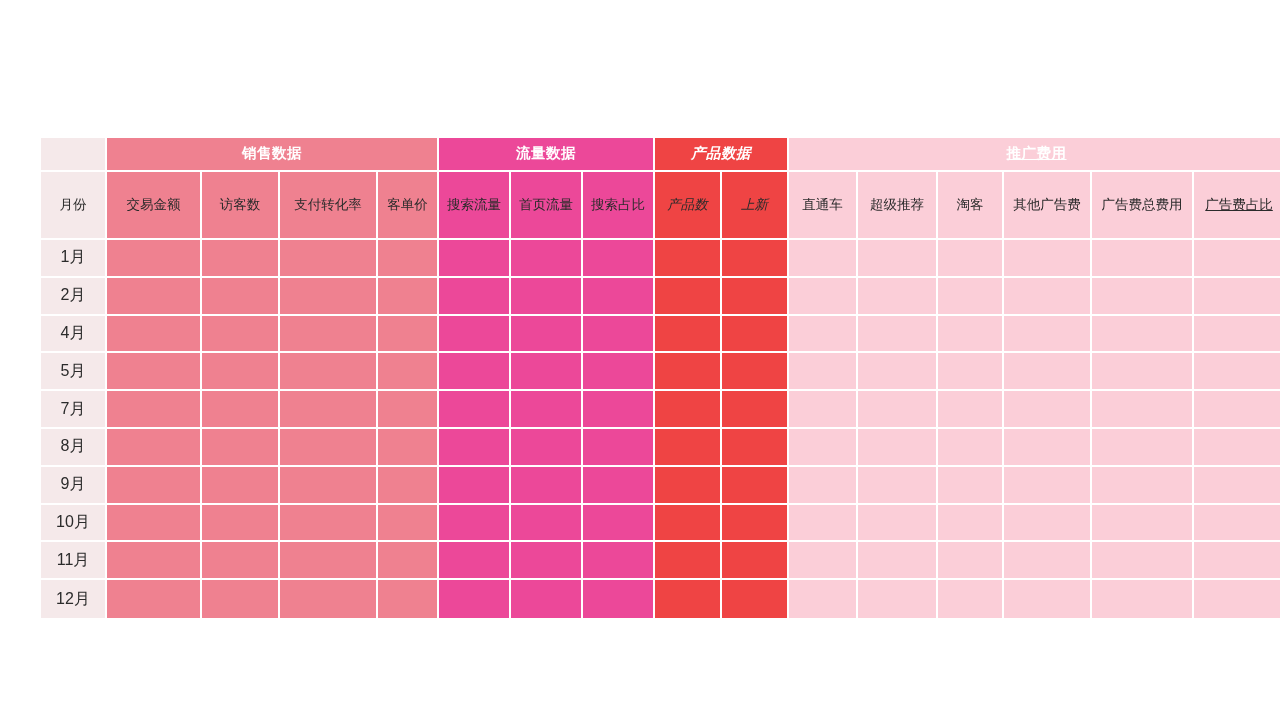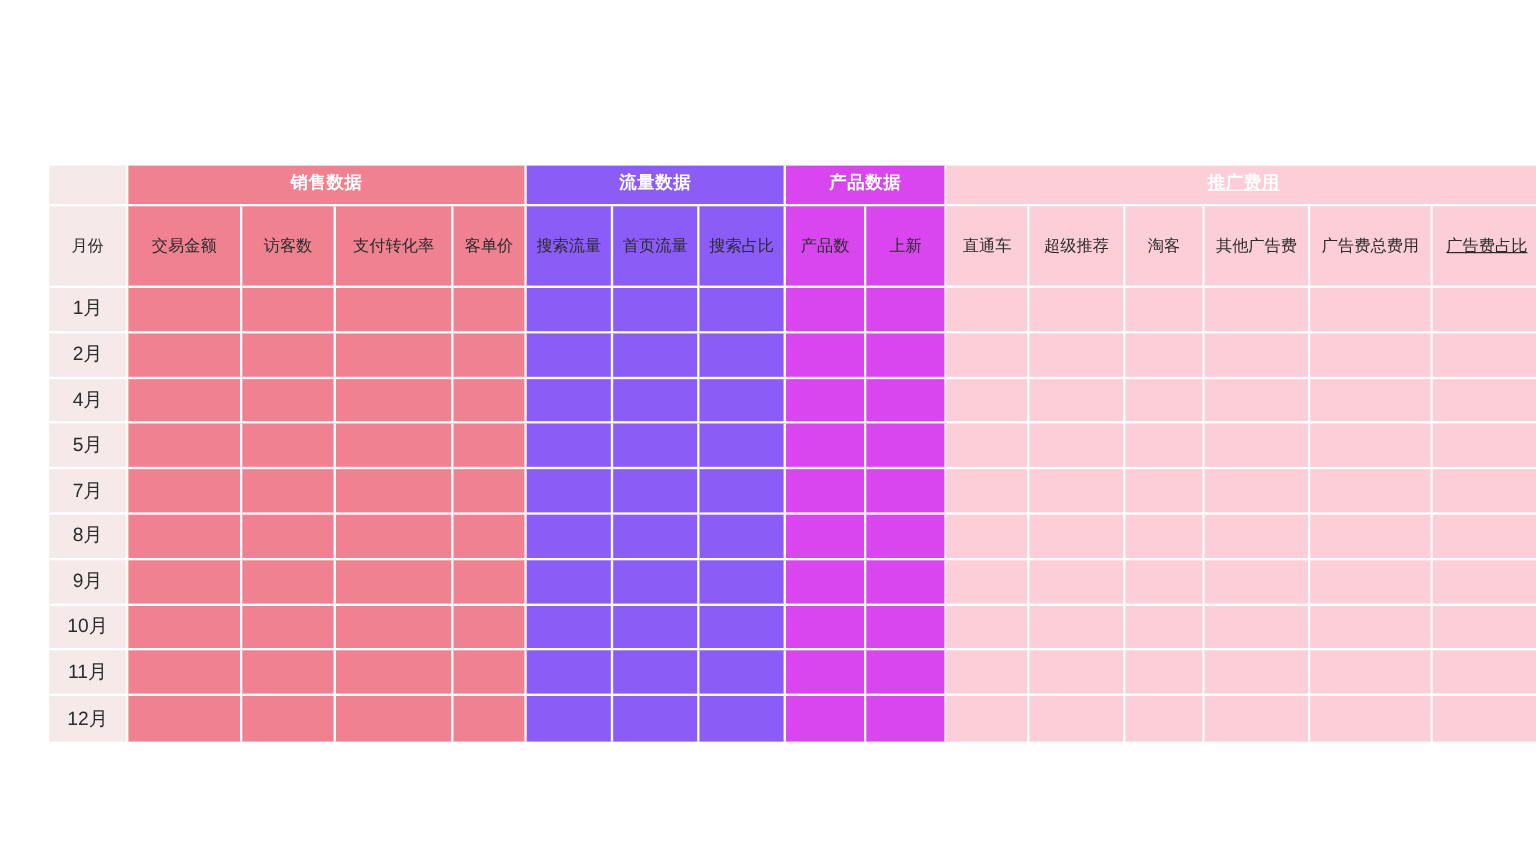--- a/index.html
+++ b/index.html
@@ -83,22 +83,22 @@
     color: #2b2b2b;
   }
   
   tr.data-row td {
     height: 37.8px;
   }
 
   
   .c-month      { background: #f5e9ea; color: #2b2b2b; }
   .c-sales      { background: #ef8190; }
-  .c-traffic    { background: #8b5cf6; }
-  .c-product    { background: #d946ef; }
+  .c-traffic    { background: #ec4899; }
+  .c-product    { background: #ef4444; font-style: italic; }
   .c-promo      { background: #fbced8; }
 
   .c-corner     { background: #f5e9ea; }
 
   tr.sub-row td.c-sales,
   tr.sub-row td.c-traffic,
   tr.sub-row td.c-product,
   tr.sub-row td.c-promo,
   tr.sub-row td.c-month { color: #2b2b2b; }
 

